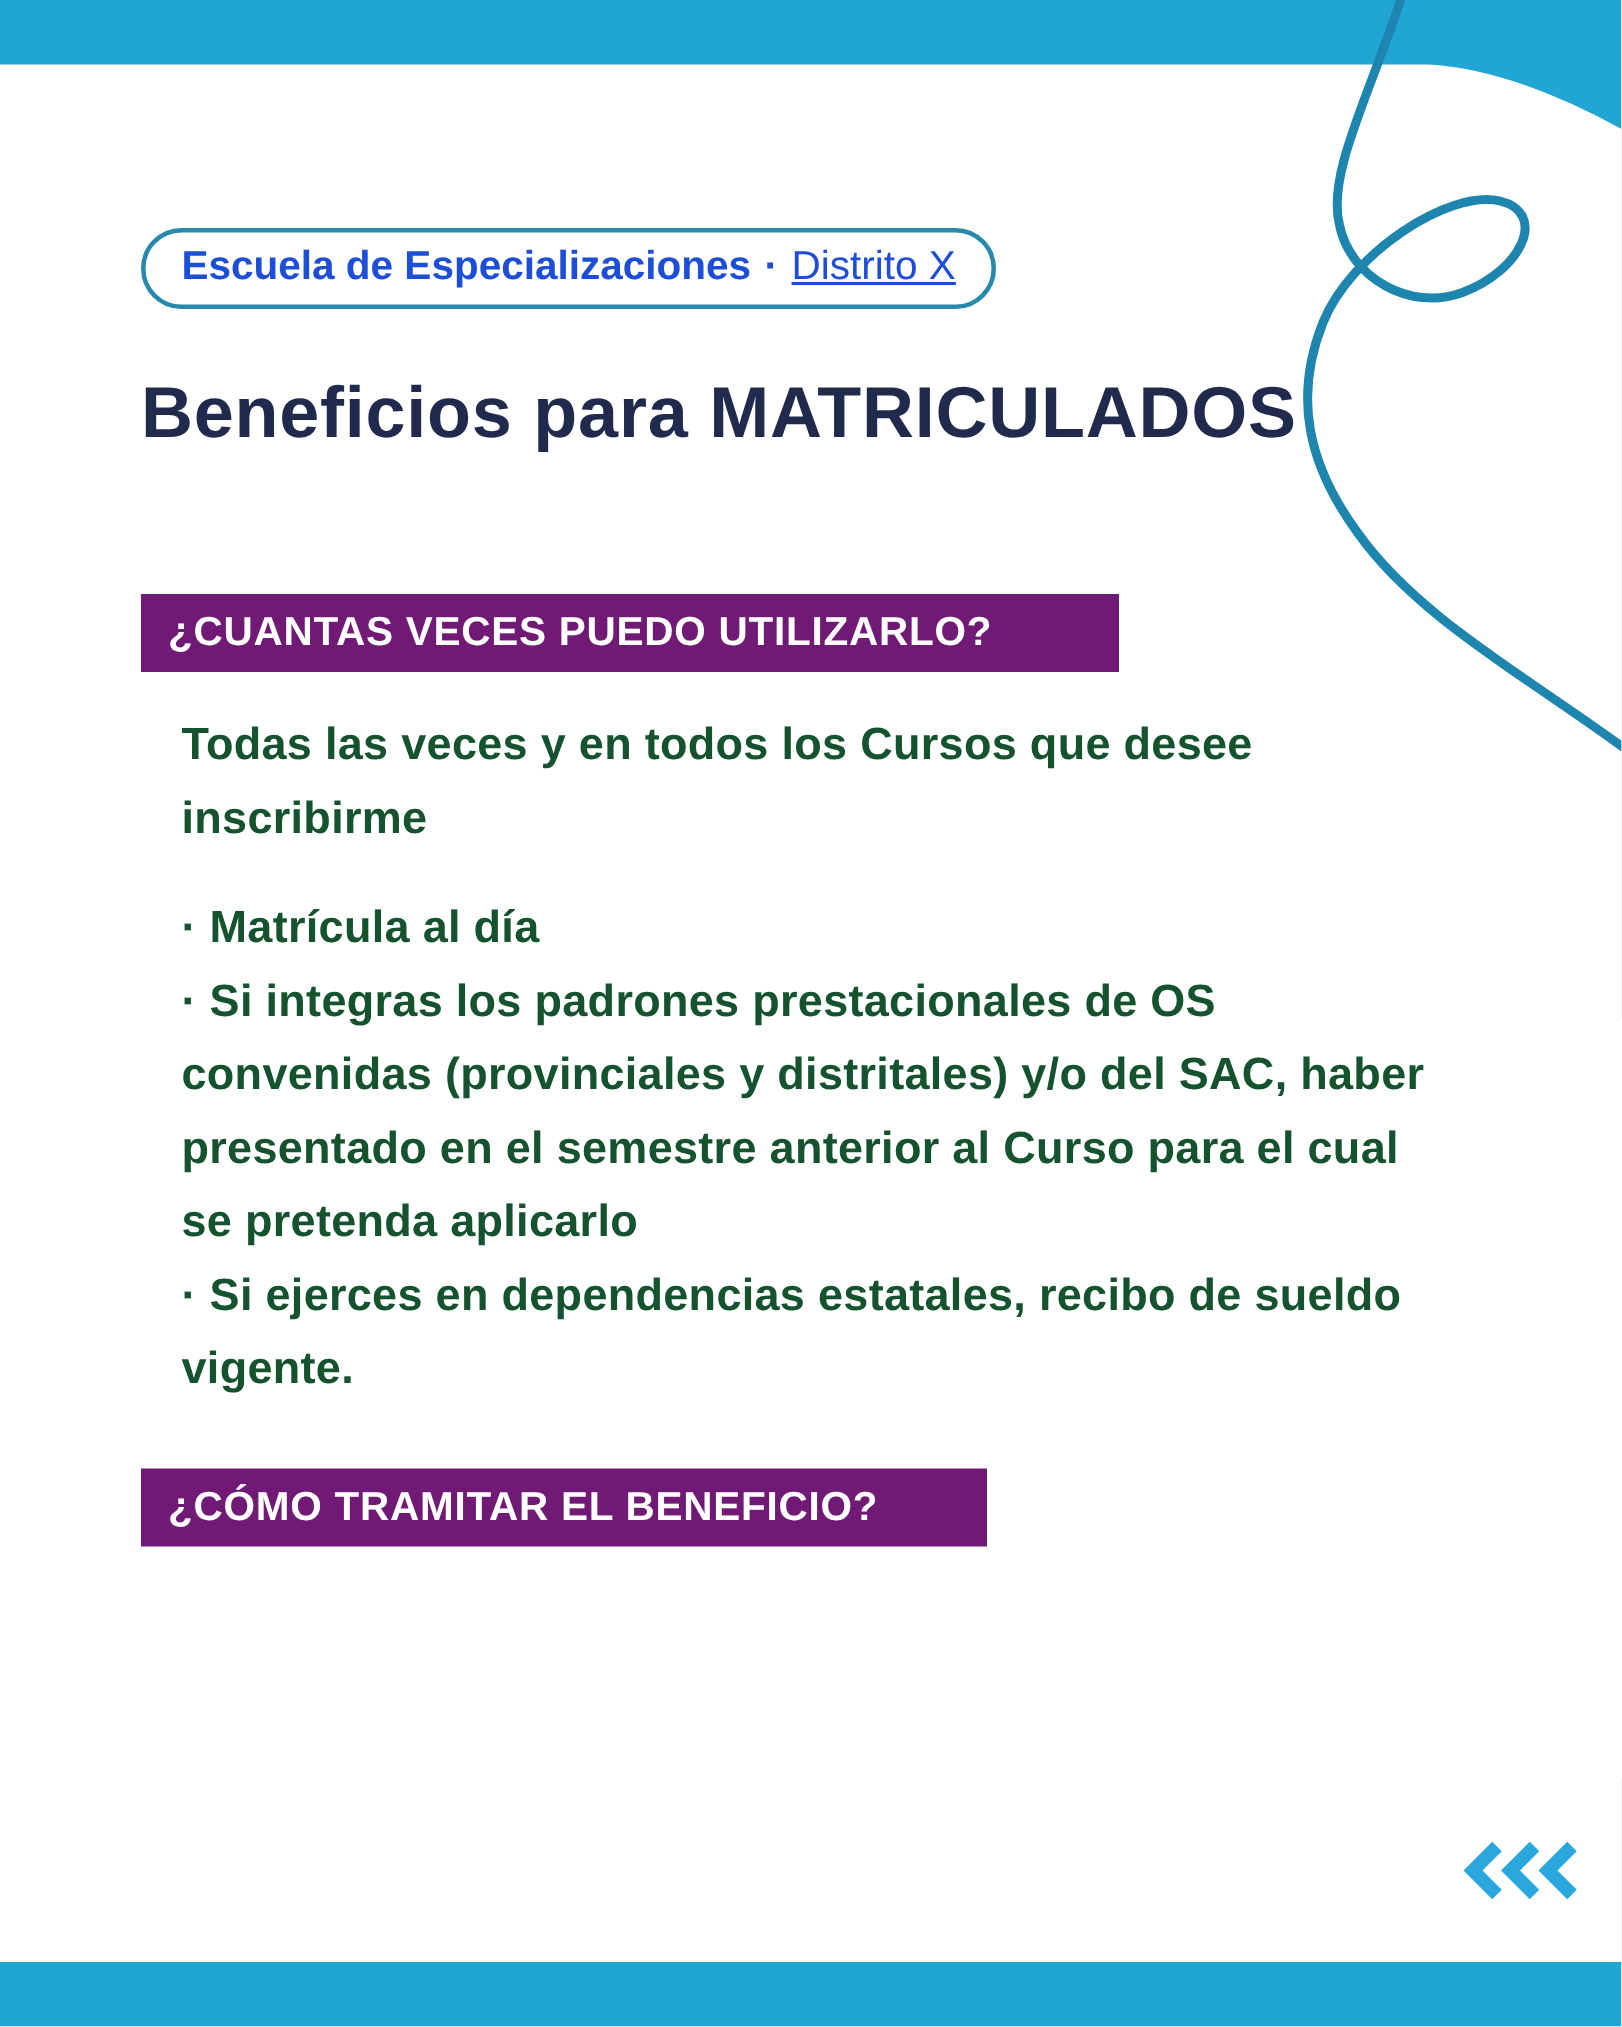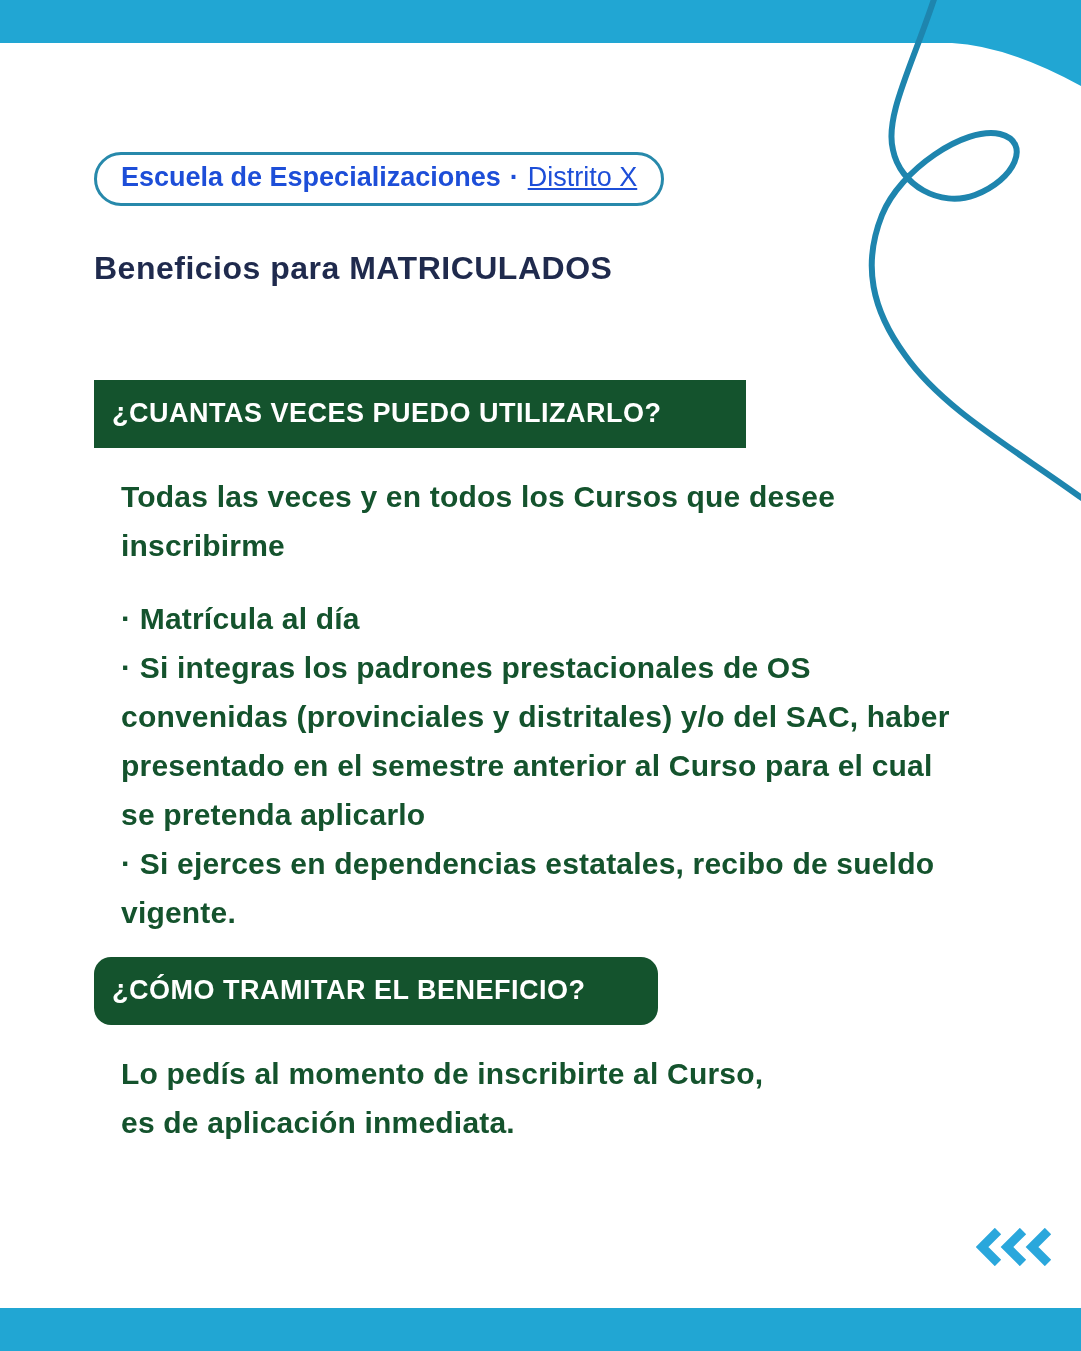--- a/index.html
+++ b/index.html
@@ -41,41 +41,41 @@
     padding: 8px 24px 10px 24px;
     font-size: 27px;
     color: #1d4ed8;
     line-height: 1.1;
   }
   .badge .b-bold { font-weight: 700; }
   .badge .b-sep  { font-weight: 700; }
   .badge .b-light{ font-weight: 400; text-decoration: underline; }
   .page-title {
     margin-top: 46px;
-    font-size: 32px;
+    font-size: 48px;
     font-weight: 700;
     letter-spacing: 0.5px;
     color: #1f2a4d;
     line-height: 1;
   }
   .section-heading {
-    height: 68px;
-    background: #14532d;
+    height: 52px;
+    background: #701a75;
     color: #ffffff;
     font-weight: 700;
     font-size: 27px;
     letter-spacing: 0.5px;
     display: flex;
     align-items: center;
     padding-left: 18px;
     box-sizing: border-box;
   }
   .hdr-1 { width: 652px; margin-top: 96px; }
   .hdr-2 { width: 838px; margin-top: 38px; }
-  .hdr-3 { width: 564px; margin-top: 20px; border-radius: 17px; }
+  .hdr-3 { width: 564px; margin-top: 42px; }
   .body-text {
     margin-top: 24px;
     font-size: 30px;
     font-weight: 700;
     color: #14532d;
     line-height: 49px;
     white-space: pre-line;
     letter-spacing: 0.2px;
     margin-left: 27px;
   }
@@ -123,22 +123,20 @@
 
     <div class="body-text">· Matrícula al día
 · Si integras los padrones prestacionales de OS
 convenidas (provinciales y distritales) y/o  del SAC, haber
 presentado en el semestre anterior al Curso para el cual
 se pretenda aplicarlo
 · Si ejerces en dependencias estatales, recibo de sueldo
 vigente.</div>
 
     <div class="section-heading hdr-3">¿CÓMO TRAMITAR EL BENEFICIO?</div>
-    <div class="body-text">Lo pedís al momento de inscribirte al Curso,
-es de aplicación inmediata.</div>
 
   </div>
 
   <div class="footer">
     <svg class="chevrons" width="76" height="38" viewBox="0 0 76 38" xmlns="http://www.w3.org/2000/svg" aria-hidden="true">
       <path d="M22,3 L6,19 L22,35" fill="none" stroke="#2aa7dc" stroke-width="9"></path>
       <path d="M47,3 L31,19 L47,35" fill="none" stroke="#2aa7dc" stroke-width="9"></path>
       <path d="M72,3 L56,19 L72,35" fill="none" stroke="#2aa7dc" stroke-width="9"></path>
     </svg>
   </div>

